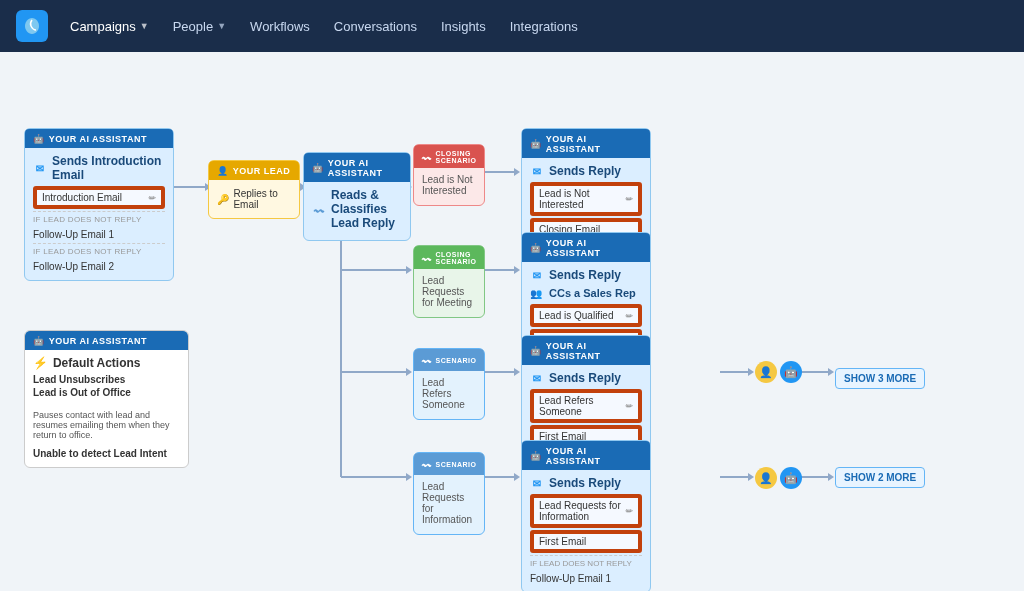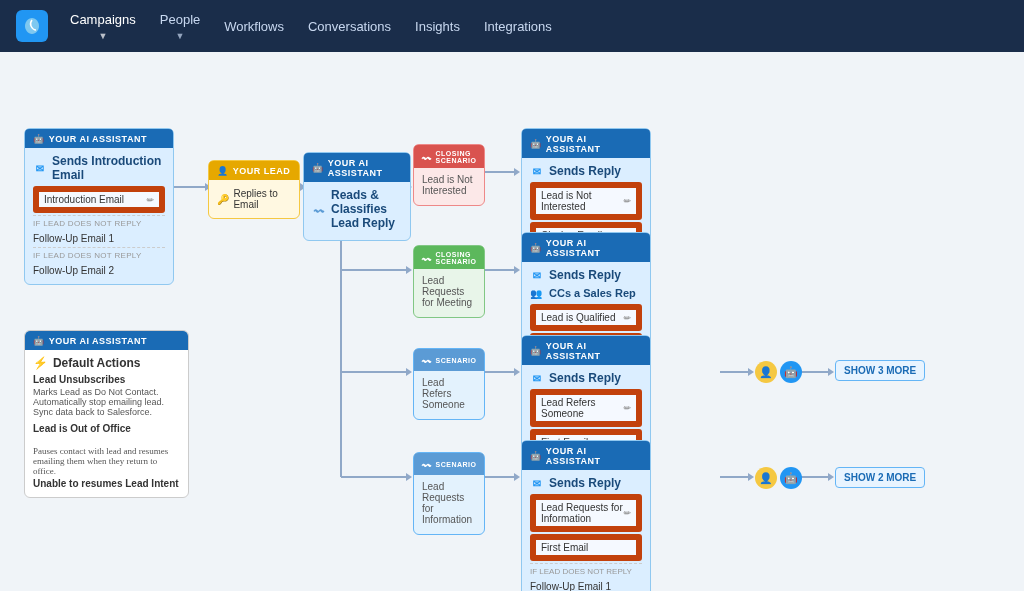--- a/index.html
+++ b/index.html
@@ -27,21 +27,21 @@
       margin-right: 8px;
     }
     .nav-logo svg { width: 20px; height: 20px; }
     .nav-item {
       color: #c8d8f0;
       font-size: 13px;
       font-weight: 500;
       padding: 6px 10px;
       border-radius: 4px;
       cursor: pointer;
-      display: flex; align-items: center; gap: 4px; flex-direction: column;
+      display: flex; align-items: center; gap: 4px;
     }
     .nav-item.active { color: #fff; }
     .nav-item .chevron { font-size: 9px; opacity: 0.7; }
 
     
     .canvas {
       background: #f0f4f8;
       width: 100%;
       height: calc(591px - 52px);
       position: relative;
@@ -117,21 +117,21 @@
     }
     .card-row-subtle {
       font-size: 9px;
       color: #999;
       border-top: 1px dashed #ccc;
       padding: 2px 0;
       margin: 1px 0;
     }
     .card-row-field {
       background: #f5f9ff;
-      border: 6px solid #c2410c;
+      border: 4px solid #c2410c;
       border-radius: 3px;
       padding: 2px 5px;
       font-size: 10px;
       color: #333;
       display: flex; justify-content: space-between; align-items: center;
       margin: 2px 0;
     }
     .icon-sm {
       width: 14px; height: 14px;
       display: inline-flex; align-items: center; justify-content: center;
@@ -413,21 +413,21 @@
       </div>
       <div class="card-row">
         <span>Follow-Up Email 1</span>
       </div>
     </div>
   </div>
 
   <div class="avatar-circle avatar-person" style="left:755px;top:309px;">👤</div>
   <div class="avatar-circle avatar-robot" style="left:780px;top:309px;">🤖</div>
 
-  <div class="show-more-btn" style="left:835px;top:308px;">
+  <div class="show-more-btn" style="left:835px;top:316px;">
     <span>SHOW 3 MORE</span>
   </div>
 
   <div class="card card-scenario-blue" style="left:413px;top:400px;width:72px;">
     <div class="card-header header-scenario">
       <span>〰</span>
       <span style="font-size:7px;">SCENARIO</span>
     </div>
     <div class="card-body">
       <div class="card-subtitle">
@@ -475,28 +475,25 @@
       <span>YOUR AI ASSISTANT</span>
     </div>
     <div class="card-body">
       <div class="card-title" style="font-size:12px;color:#333;">
         <span style="font-size:12px;">⚡</span>
         <span>Default Actions</span>
       </div>
       <div style="font-size:10px;font-weight:700;color:#333;margin-bottom:2px;">
         <span>Lead Unsubscribes</span>
       </div>
-      <div style="font-size:9px;color:#555;margin-bottom:6px;">
-        <span>Marks Lead as Do Not Contact. Automatically stop emailing lead. Sync data back to Salesforce.</span>
-      </div>
       <div style="font-size:10px;font-weight:700;color:#333;margin-bottom:12px;">
         <span>Lead is Out of Office</span>
       </div>
-      <div style="font-size:9px;color:#555;margin-bottom:2px;font-family:Liberation Serif, serif;">
+      <div style="font-size:9px;color:#555;margin-bottom:8px;">
         <span>Pauses contact with lead and resumes emailing them when they return to office.</span>
       </div>
       <div style="font-size:10px;font-weight:700;color:#333;margin-bottom:2px;">
-        <span>Unable to resumes Lead Intent</span>
+        <span>Unable to detect Lead Intent</span>
       </div>
     </div>
   </div>
 
 </div>
 
 </body></html>

